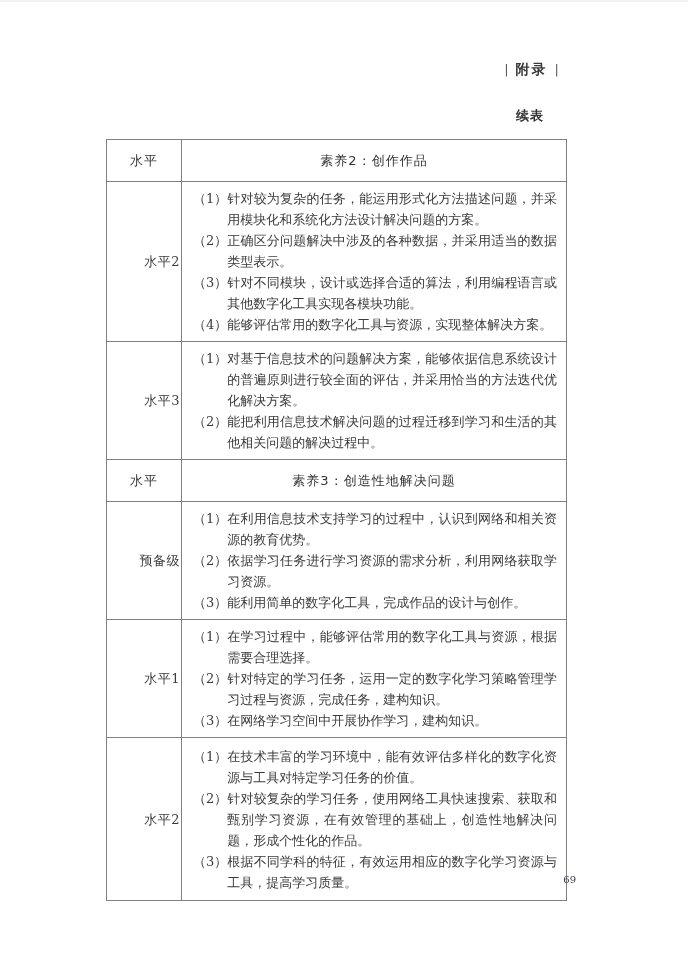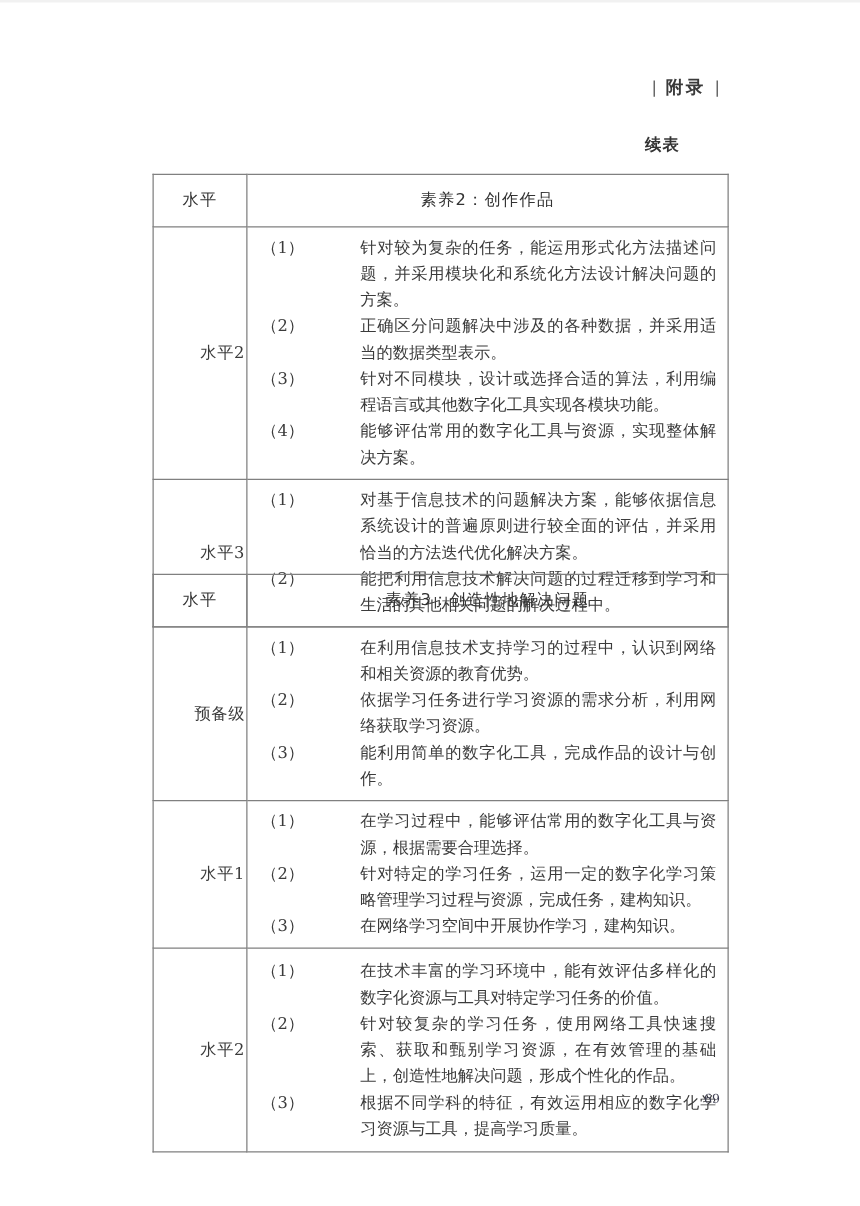--- a/index.html
+++ b/index.html
@@ -18,21 +18,21 @@
   .page {
     position: absolute;
     inset: 0;
     background: #ffffff;
     border-top: 2px solid #f1f1f1;
   }
   
   .running-head {
     position: absolute;
     top: 59px;
-    right: 105px;
+    right: 122px;
     font-family: "DejaVu Sans", "Liberation Sans", sans-serif;
     font-size: 14px;
     font-weight: bold;
     letter-spacing: 2px;
     color: #3a3a3a;
     white-space: nowrap;
   }
   .running-head .bar {
     font-weight: normal;
     color: #5a5a5a;
@@ -47,21 +47,21 @@
     right: 144px;
     font-family: Liberation Sans, sans-serif;
     font-size: 13px;
     font-weight: bold;
     color: #333333;
     letter-spacing: 1px;
   }
   
   table.level-table {
     position: absolute;
-    left: 122px;
+    left: 106px;
     width: 461px;
     border-collapse: collapse;
     table-layout: fixed;
     font-size: 13px;
     line-height: 21px;
     color: #3b3b3b;
   }
   table.t1 { top: 137px; }
   table.t2 { top: 457px; }
   table.level-table th,
@@ -97,21 +97,20 @@
   .t2 tr.row-1 td { height: 104px; }
   .t2 tr.row-2 td { height: 150px; }
   .item { display: flex; }
   .item .no {
     flex: 0 0 auto;
     white-space: nowrap;
   }
   .item .txt {
     flex: 1 1 auto;
     text-align: justify;
-    margin-left: 45px;
   }
   
   .page-number {
     position: absolute;
     top: 872px;
     right: 112px;
     font-size: 10px;
     color: #3d3d50;
     font-family: "DejaVu Serif", "Liberation Serif", serif;
   }

